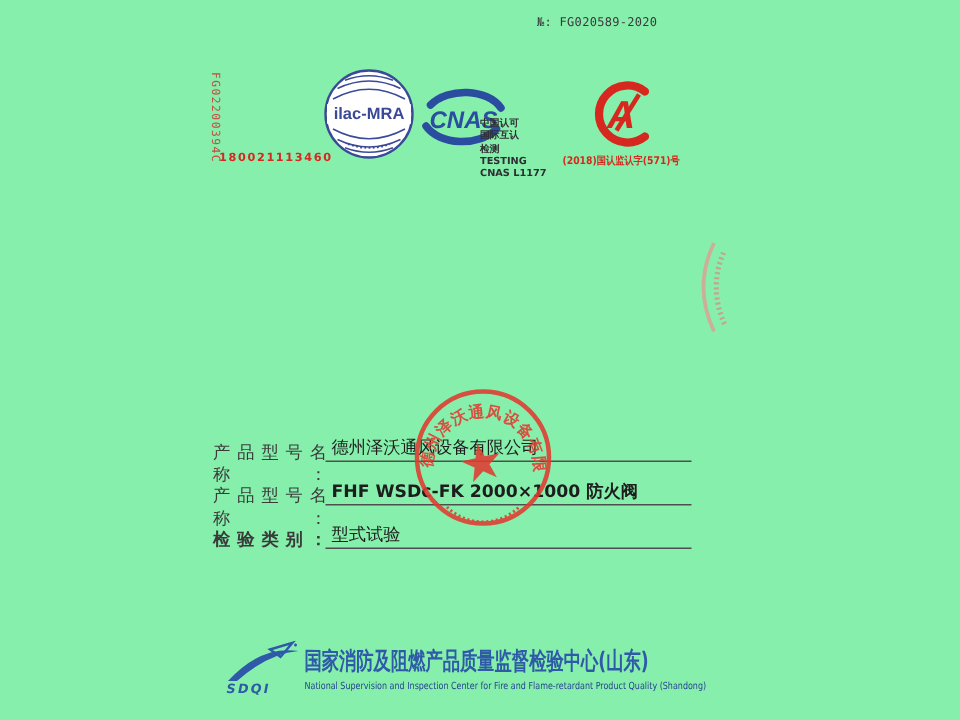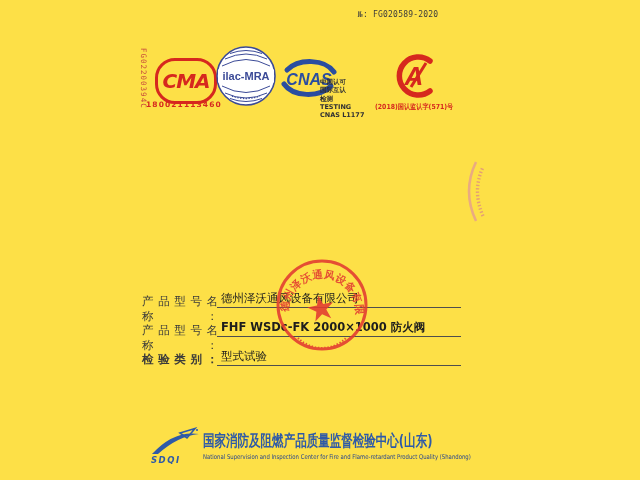--- a/index.html
+++ b/index.html
@@ -1,16 +1,16 @@
 <!DOCTYPE html>
 <html><head>
 <meta charset="utf-8">
 <style>
   html,body{margin:0;padding:0;background:#fff;}
-  #page{position:relative;width:640px;height:480px;background:#fde047;overflow:hidden;
+  #page{position:relative;width:640px;height:480px;background:#86efac;overflow:hidden;
         font-family:"DejaVu Sans","Liberation Sans",sans-serif;}
   .abs{position:absolute;}
 
   
   .report-no{left:358px;top:10px;font-size:8px;color:#3a3a3c;
              font-family:"DejaVu Sans Mono",monospace;letter-spacing:.2px;}
   .side-code{left:139px;top:48px;writing-mode:vertical-rl;font-size:7.5px;color:#c84a3c;
              letter-spacing:1px;font-family:"DejaVu Sans Mono",monospace;}
 
   
@@ -54,23 +54,20 @@
 </style>
 </head>
 <body>
 
 <div id="page">
 
   <div class="abs report-no">№: FG020589-2020</div>
 
   <div class="abs side-code">FG02200394C</div>
 
-  <div class="abs cma-box">
-    <span>CMA</span>
-  </div>
   <div class="abs cma-number">180021113460</div>
 
   <svg class="abs ilac-svg" width="62" height="62" viewBox="0 0 62 62">
     <circle cx="31" cy="31" r="29" fill="#ffffff" stroke="#3b4a97" stroke-width="1.6"></circle>
     <path d="M7 21 Q31 8 55 21" fill="none" stroke="#3b4a97" stroke-width="1"></path>
     <path d="M10 14 Q31 4 52 14" fill="none" stroke="#3b4a97" stroke-width="1"></path>
     <path d="M15 8.5 Q31 2.5 47 8.5" fill="none" stroke="#3b4a97" stroke-width="1"></path>
     <path d="M7 41 Q31 54 55 41" fill="none" stroke="#3b4a97" stroke-width="1"></path>
     <path d="M10 48 Q31 58 52 48" fill="none" stroke="#3b4a97" stroke-width="1"></path>
     <path d="M15 53.5 Q31 59.5 47 53.5" fill="none" stroke="#3b4a97" stroke-width="1"></path>

